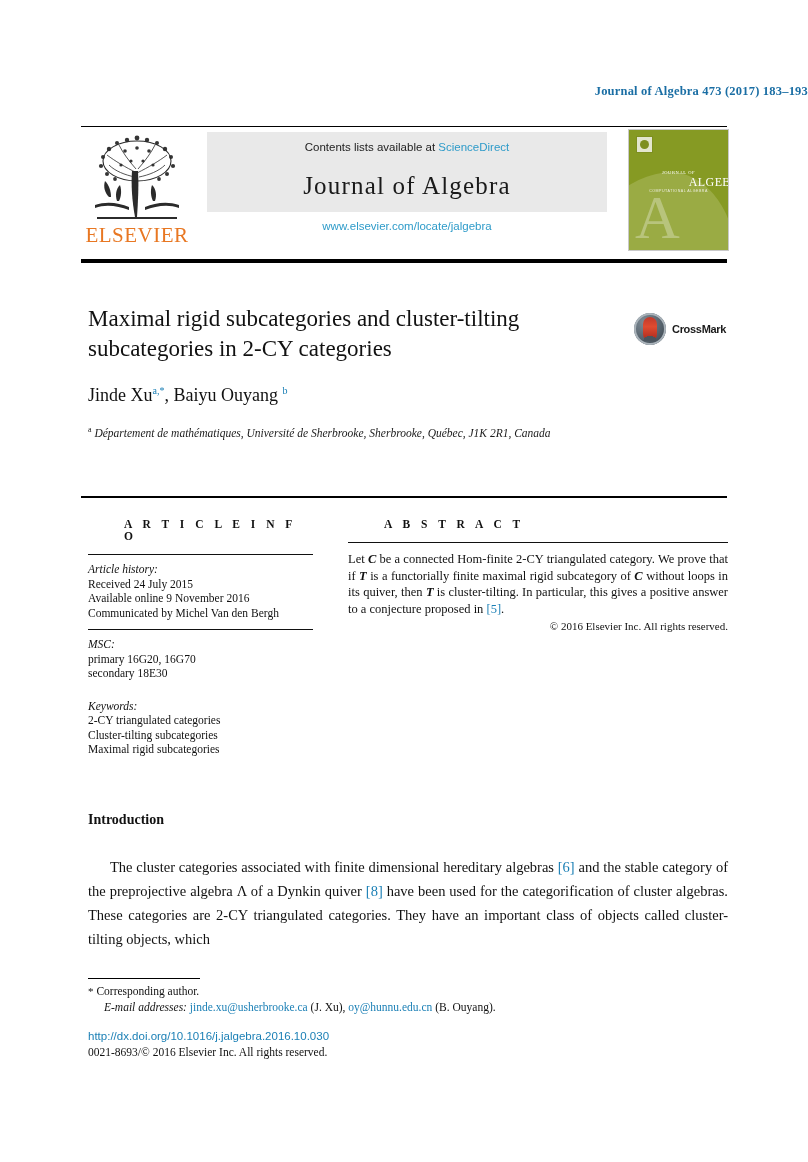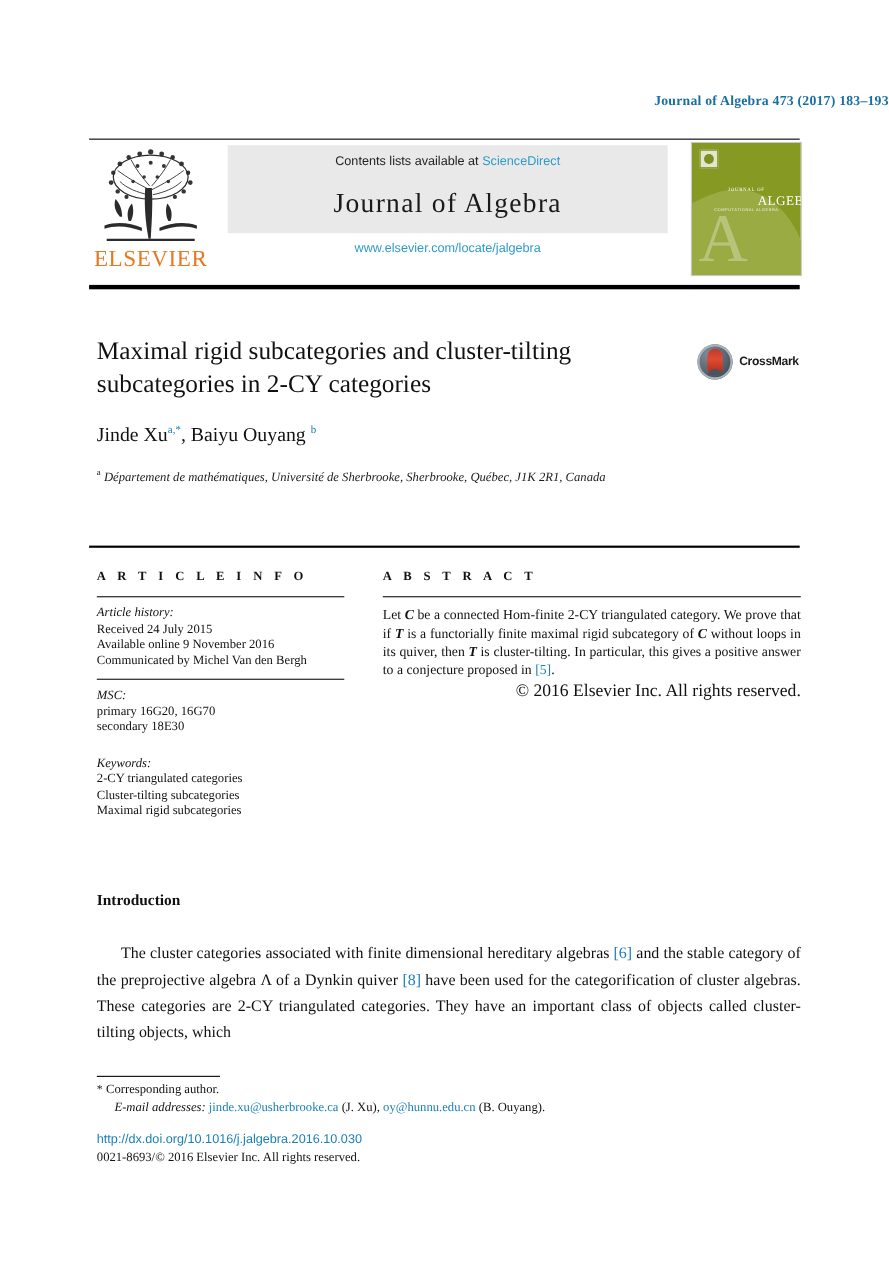--- a/index.html
+++ b/index.html
@@ -285,20 +285,21 @@
     position: absolute;
     left: 348px; top: 518px;
     width: 380px;
   }
   .sec-head {
     font-family: "Liberation Serif", serif;
     font-size: 11.5px;
     font-weight: bold;
     letter-spacing: 4px;
     color: #111;
+    margin-left: 36px;
   }
   .hr-sec {
     margin-top: 12px;
     width: 100%;
     height: 1px;
     background: #111;
   }
   .hr-sec.wide { width: 225px; }
   .info-block {
     margin-top: 7px;
@@ -330,21 +331,21 @@
     font-style: italic;
     font-weight: bold;
   }
   .ref {
     color: #1a7fb5;
   }
   .abs-copy {
     margin-top: 3px;
     text-align: right;
     font-family: "Liberation Serif", serif;
-    font-size: 16px;
+    font-size: 11px;
     color: #111;
   }
 
   
   .intro-head {
     position: absolute;
     left: 88px; top: 812px;
     font-family: "Liberation Serif", serif;
     font-size: 14px;
     font-weight: bold;

